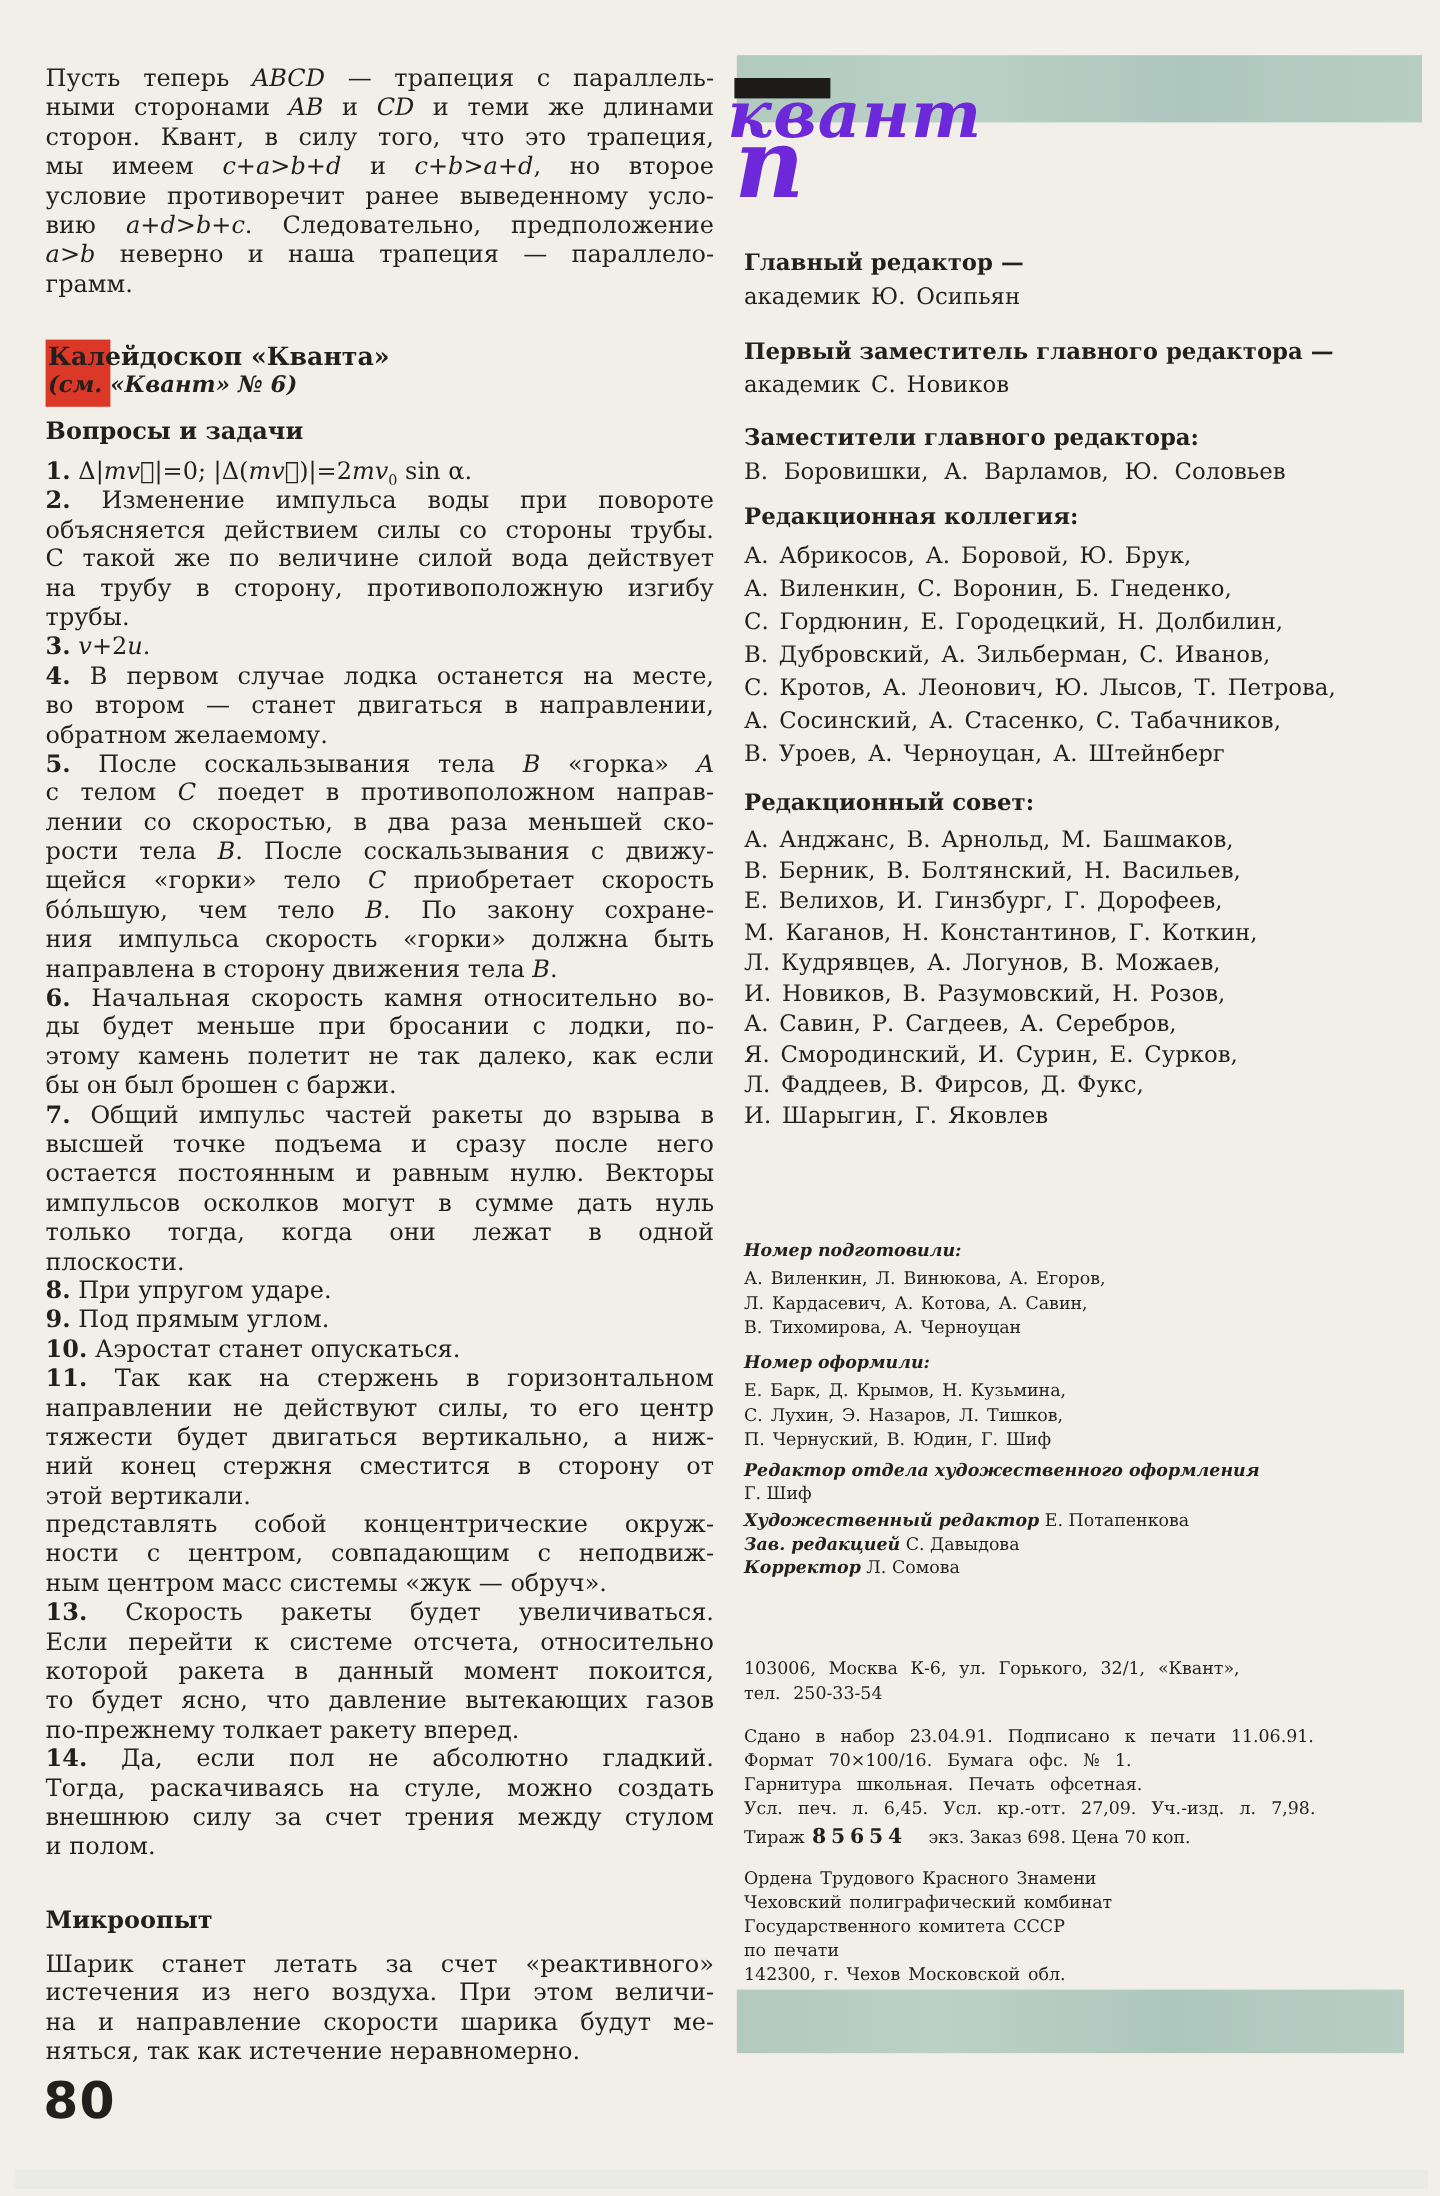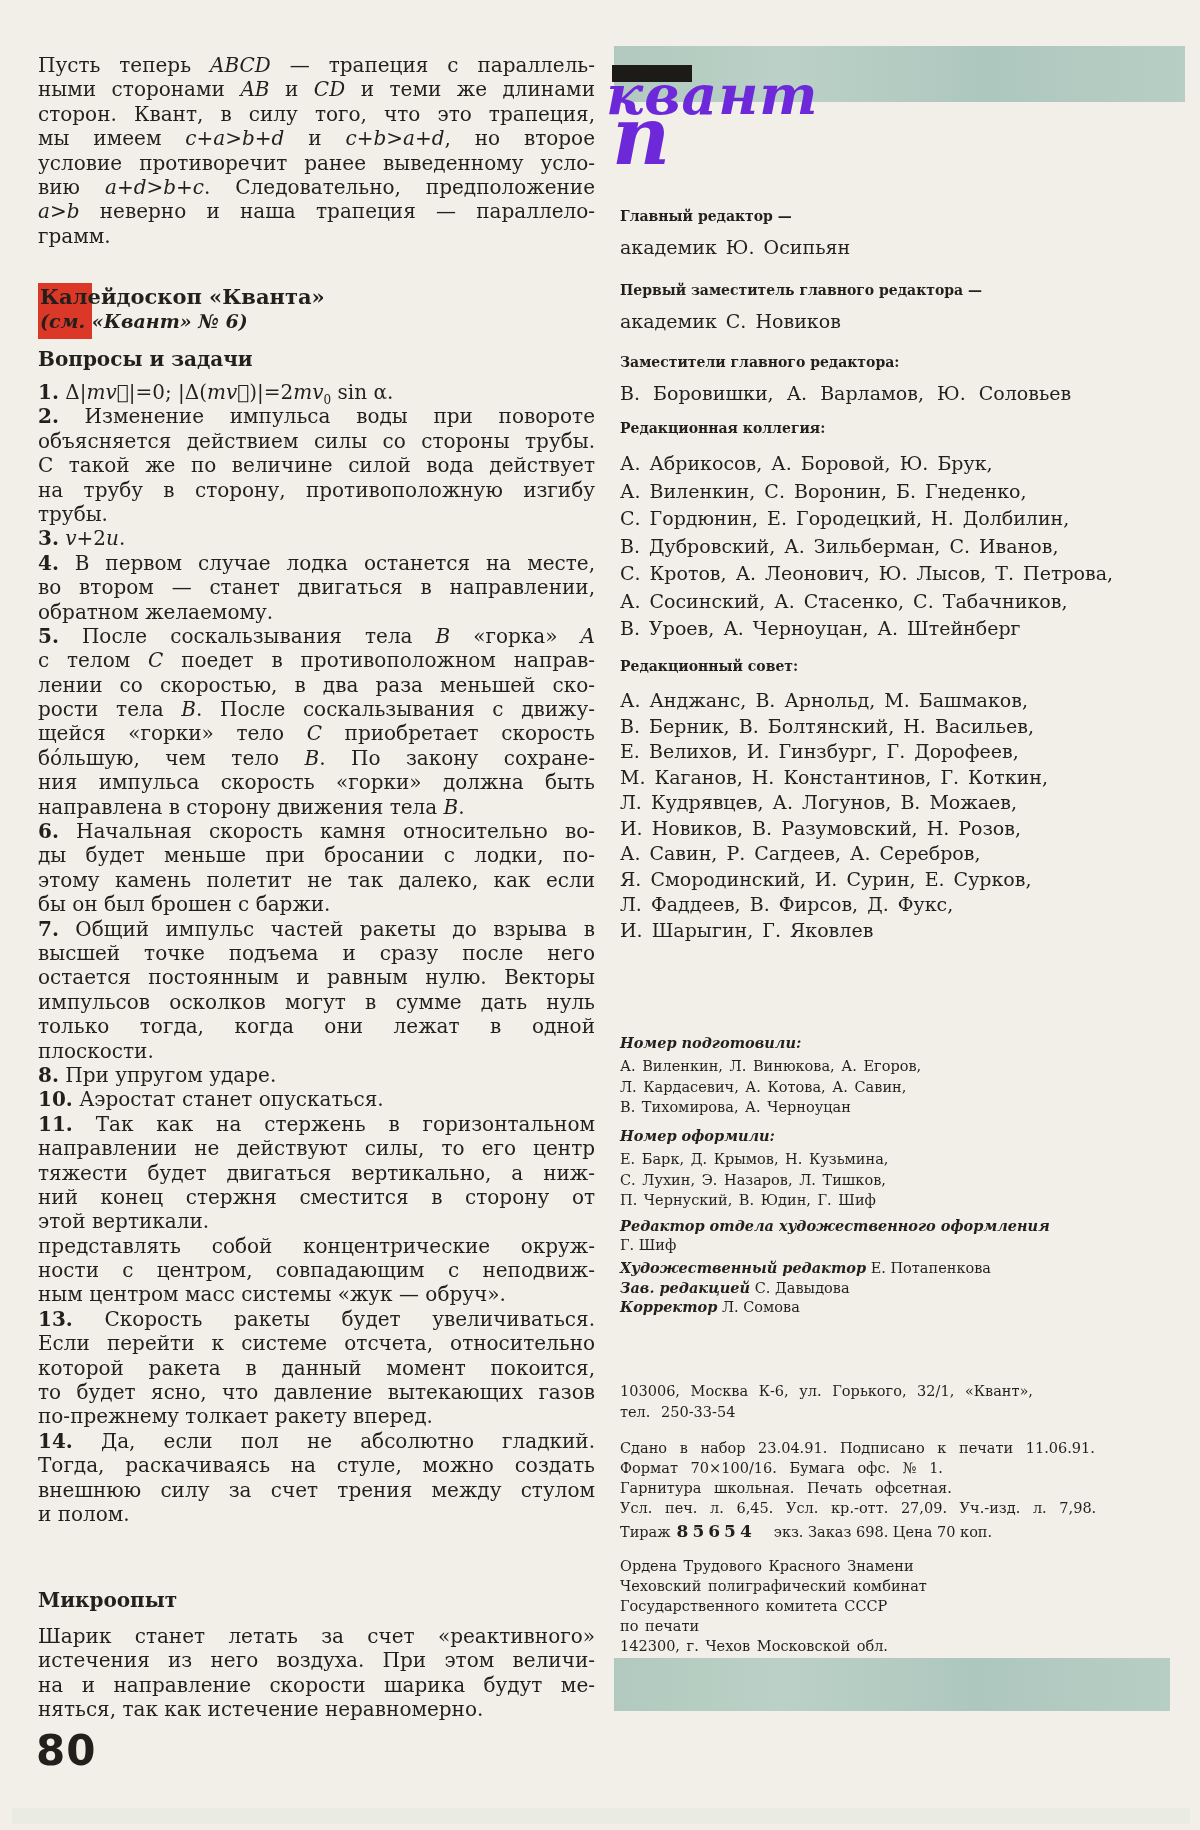--- a/index.html
+++ b/index.html
@@ -25,21 +25,21 @@
               background:linear-gradient(90deg,#b1c9be,#bbd1c7 30%,#aec7be 65%,#b7cec4);}
   #bar-bottom{top:1658px;width:556px;height:53px;}
   .bottom-strip{position:absolute;left:12px;top:1808px;width:1178px;height:16px;background:#eaece3;}
 
   .logo{position:absolute;left:604px;top:56px;width:270px;height:125px;color:#6d28d9;}
   .logo-bar{position:absolute;left:8px;top:9px;width:80px;height:17px;background:#1d1b18;}
   .logo-word{position:absolute;left:2px;top:12px;font-weight:bold;font-style:italic;font-size:54px;
              line-height:1;letter-spacing:1px;transform:scaleX(1.02);transform-origin:left;}
   .logo-p{position:absolute;left:8px;top:40px;font-weight:bold;font-style:italic;font-size:80px;line-height:1;}
 
-  .m-label{position:absolute;left:620px;width:565px;font-weight:bold;font-size:14px;}
+  .m-label{position:absolute;left:620px;width:565px;font-weight:bold;font-size:19px;}
   .m-text{position:absolute;left:620px;width:565px;font-size:19px;word-spacing:3px;}
   .m-list{position:absolute;left:620px;width:565px;font-size:19px;word-spacing:3px;line-height:27.5px;}
   #council-list{line-height:25.5px;}
 
   .s-label{position:absolute;left:620px;width:565px;font-weight:bold;font-style:italic;font-size:14.5px;}
   .s-list{position:absolute;left:620px;width:565px;font-size:14.5px;line-height:20.5px;word-spacing:2px;}
   .s-line{position:absolute;left:620px;width:565px;font-size:14.5px;}
   .s-line .it{font-style:italic;font-weight:bold;}
   .addr{word-spacing:6px;line-height:21px;}
   .print-info{word-spacing:8px;line-height:20px;}
@@ -91,20 +91,21 @@
       <div class="tline">ды будет меньше при бросании с лодки, по-</div>
       <div class="tline">этому камень полетит не так далеко, как если</div>
       <div class="tline tend">бы он был брошен с баржи.</div>
       <div class="tline"><b>7.</b> Общий импульс частей ракеты до взрыва в</div>
       <div class="tline">высшей точке подъема и сразу после него</div>
       <div class="tline">остается постоянным и равным нулю. Векторы</div>
       <div class="tline">импульсов осколков могут в сумме дать нуль</div>
       <div class="tline">только тогда, когда они лежат в одной</div>
       <div class="tline tend">плоскости.</div>
       <div class="tline tend"><b>8.</b> При упругом ударе.</div>
+      <div class="tline tend"><b>9.</b> Под прямым углом.</div>
       <div class="tline tend"><b>10.</b> Аэростат станет опускаться.</div>
       <div class="tline"><b>11.</b> Так как на стержень в горизонтальном</div>
       <div class="tline">направлении не действуют силы, то его центр</div>
       <div class="tline">тяжести будет двигаться вертикально, а ниж-</div>
       <div class="tline">ний конец стержня сместится в сторону от</div>
       <div class="tline tend">этой вертикали.</div>
       <div class="tline">представлять собой концентрические окруж-</div>
       <div class="tline">ности с центром, совпадающим с неподвиж-</div>
       <div class="tline tend">ным центром масс системы «жук — обруч».</div>
       <div class="tline"><b>13.</b> Скорость ракеты будет увеличиваться.</div>

